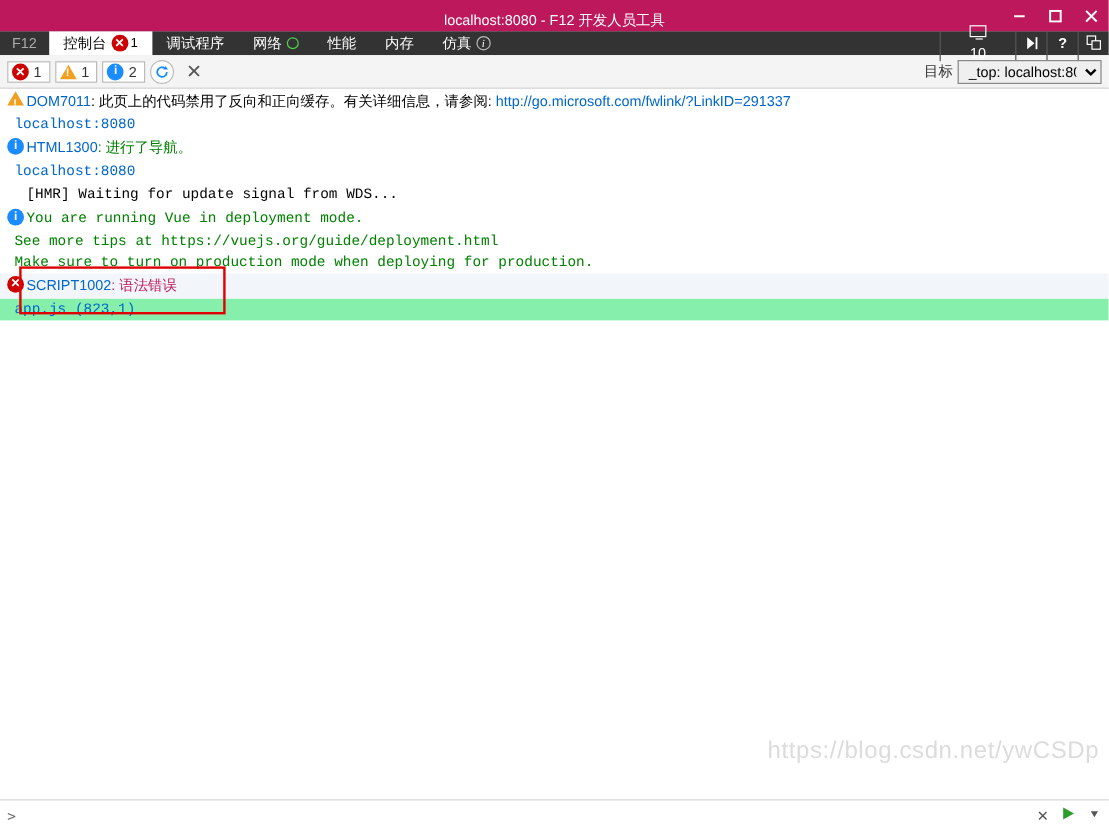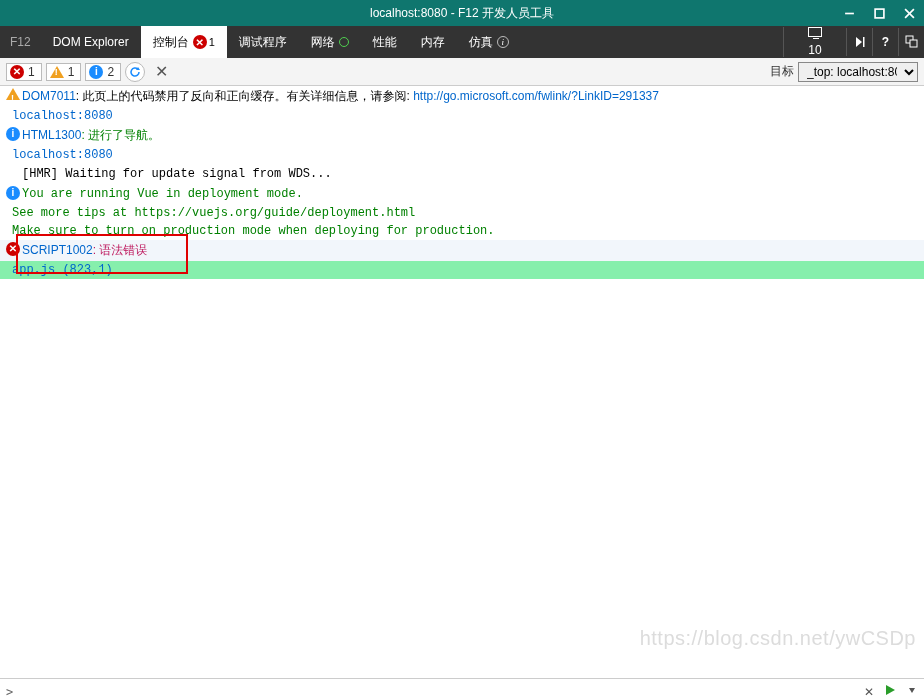--- a/index.html
+++ b/index.html
@@ -1,24 +1,24 @@
 <!DOCTYPE html>
 <html><head>
 <meta charset="utf-8">
 <style>
 * { margin:0; padding:0; box-sizing:border-box; font-family:"Segoe UI","Microsoft YaHei",sans-serif; font-size:12px; }
 html,body { width:924px; height:700px; overflow:hidden; background:#fff; }
 
-.titlebar { height:26px; background:#0f766e; color:#fff; display:flex; align-items:center; position:relative; }
+.titlebar { height:26px; background:#be185d; color:#fff; display:flex; align-items:flex-end; position:relative; }
 .titlebar .title { position:absolute; left:50%; transform:translateX(-50%); font-size:12px; }
 .titlebar .win-controls { margin-left:auto; display:flex; gap:0; }
 .titlebar .win-btn { width:30px; height:26px; display:flex; align-items:center; justify-content:center; color:#fff; }
 .titlebar .win-btn svg { width:11px; height:11px; }
 
-.tabbar { height:32px; background:#333; color:#fff; display:flex; align-items:stretch; }
+.tabbar { height:20px; background:#333; color:#fff; display:flex; align-items:stretch; }
 .tab { padding:0 12px; display:flex; align-items:center; color:#fff; border-right:0; white-space:nowrap; }
 .tab.f12 { color:#aaa; padding:0 10px; }
 .tab.active { background:#fff; color:#000; }
 .tab .badge-err { background:#cc0000; color:#fff; border-radius:50%; width:14px; height:14px; display:inline-flex; align-items:center; justify-content:center; margin-left:4px; font-size:10px; font-weight:bold;}
 .tab .badge-num { color:#fff; margin-left:2px; font-size:11px;}
 .tab .dot { width:10px; height:10px; border-radius:50%; border:1px solid #4fd04f; margin-left:4px; display:inline-block;}
 .tab .info-i { width:12px; height:12px; border-radius:50%; border:1px solid #bbb; margin-left:4px; display:inline-flex; align-items:center; justify-content:center; font-size:9px; font-style:italic; font-family:serif;}
 .tabbar .right-tools { margin-left:auto; display:flex; align-items:center; }
 .tool-ico { width:26px; height:28px; display:flex; align-items:center; justify-content:center; color:#fff; border-left:1px solid #555;}
 .emu-count { padding:0 24px; display:flex; align-items:center; gap:6px; border-left:1px solid #555;flex-direction:column;}
@@ -79,21 +79,20 @@
         <svg viewBox="0 0 10 10">
           <line x1="1" y1="1" x2="9" y2="9" stroke="#fff" stroke-width="1.5"></line>
           <line x1="9" y1="1" x2="1" y2="9" stroke="#fff" stroke-width="1.5"></line>
         </svg>
       </div>
   </div>
 </div>
 
 <div class="tabbar">
   <div class="tab f12">F12</div>
-  <div class="tab">DOM Explorer</div>
   <div class="tab active">
     <span>控制台</span>
     <span class="badge-err">✕</span>
     <span class="badge-num" style="color:#000;">1</span>
   </div>
   <div class="tab">调试程序</div>
   <div class="tab">
     <span>网络</span>
     <span class="dot"></span>
   </div>

